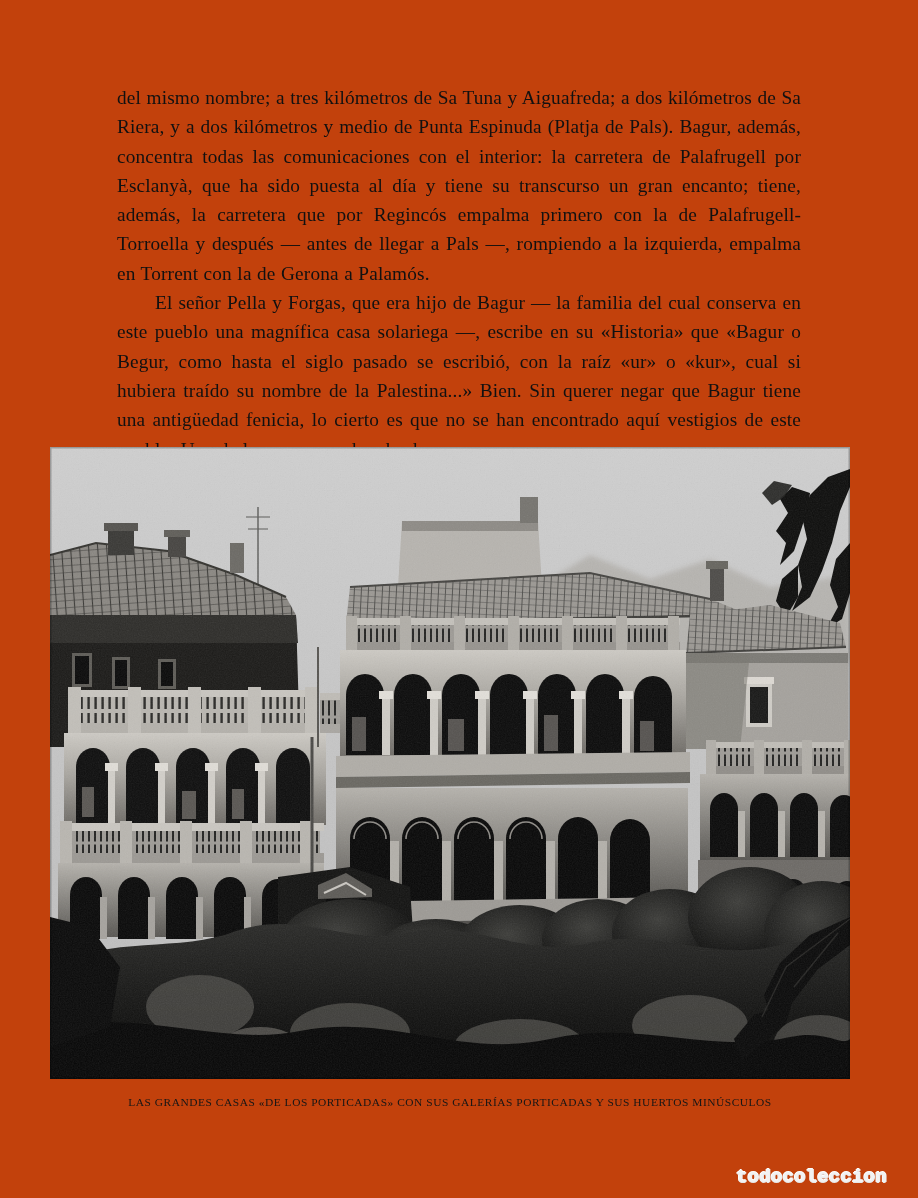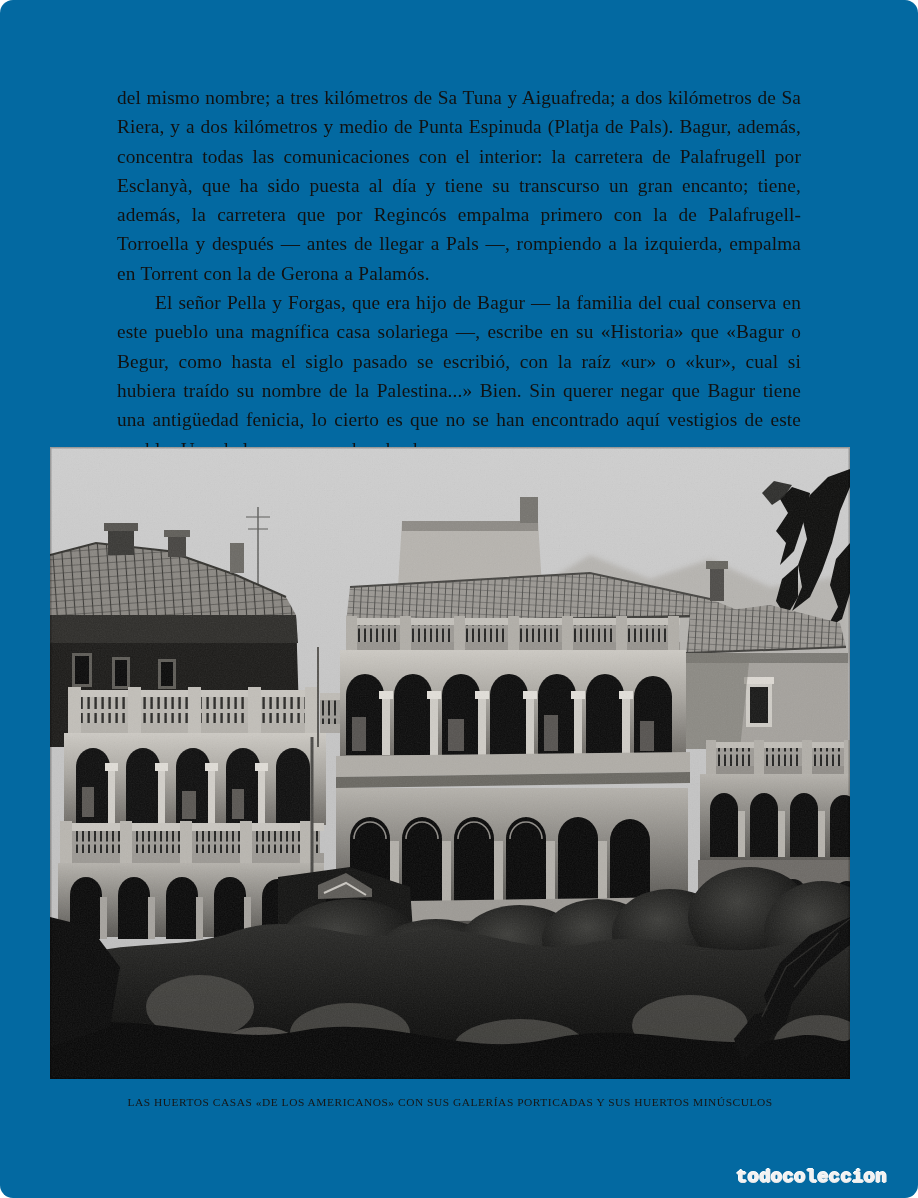--- a/index.html
+++ b/index.html
@@ -14,22 +14,21 @@
     position: relative;
     overflow: hidden;
     font-family: "Liberation Serif", "DejaVu Serif", serif;
     color: #000000;
   }
 
   
   .page {
     position: absolute;
     inset: 0;
-    background: #0369a1;
-    border-radius: 13px;
+    background: #c2410c;
   }
 
   .textblock {
     position: absolute;
     left: 117px;
     top: 83px;
     width: 684px;
   }
 
   .para {
@@ -491,17 +490,17 @@
       </g>
 
       <path d="M0 470 L40 480 L70 520 L60 580 L0 600 Z" fill="#0a0a0a"></path>
 
       <rect x="0" y="0" width="800" height="632" filter="url(#grain)" fill="#888888" opacity="0.5"></rect>
 
       <rect x="0" y="0" width="800" height="632" fill="none" stroke="#000000" stroke-width="3" opacity="0.25"></rect>
     </svg>
   </div>
 
-  <div class="caption">LAS HUERTOS CASAS «DE LOS AMERICANOS» CON SUS GALERÍAS PORTICADAS Y SUS HUERTOS MINÚSCULOS</div>
+  <div class="caption">LAS GRANDES CASAS «DE LOS PORTICADAS» CON SUS GALERÍAS PORTICADAS Y SUS HUERTOS MINÚSCULOS</div>
 
   <div class="watermark">todocoleccion</div>
 
 </div>
 
 </body></html>

